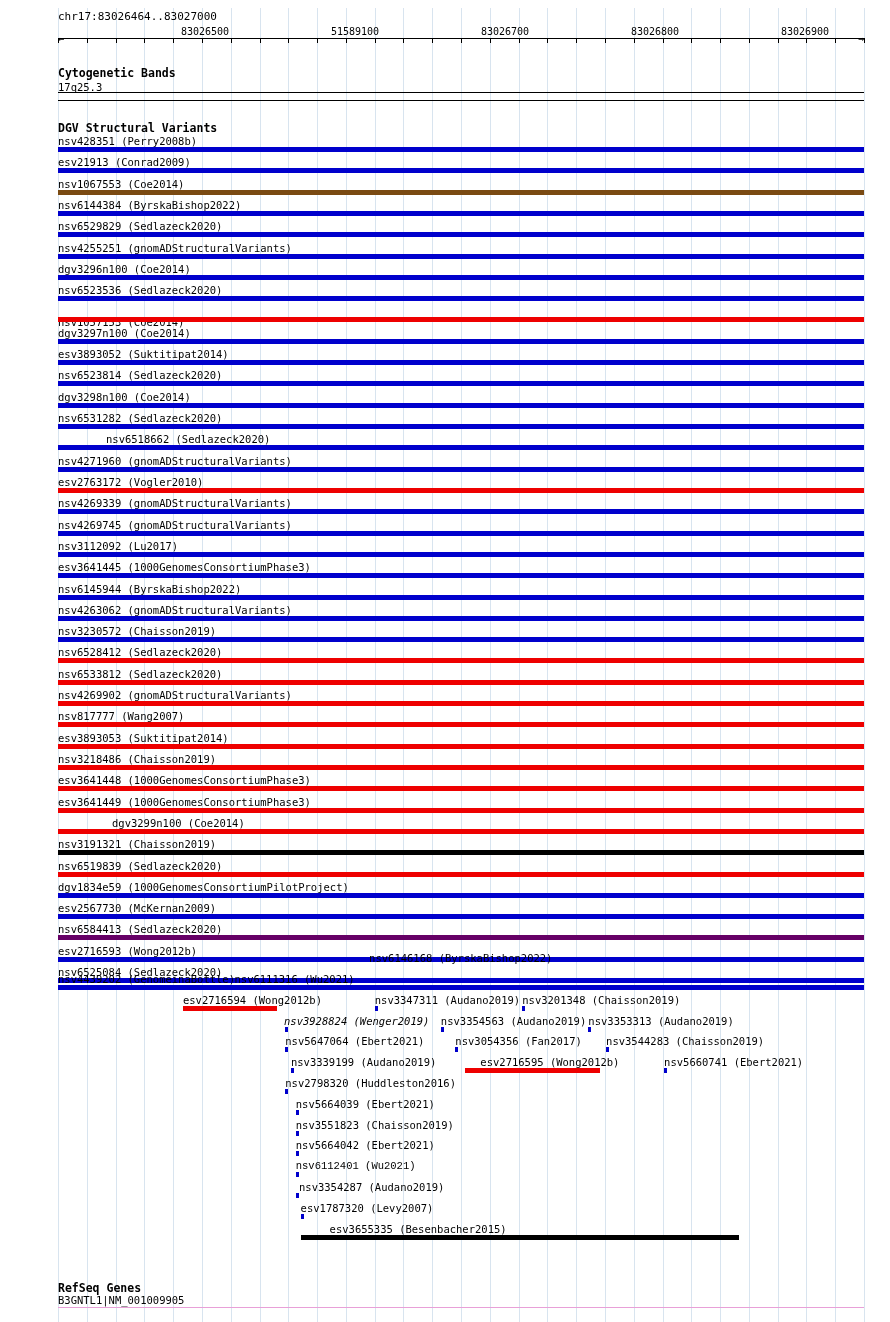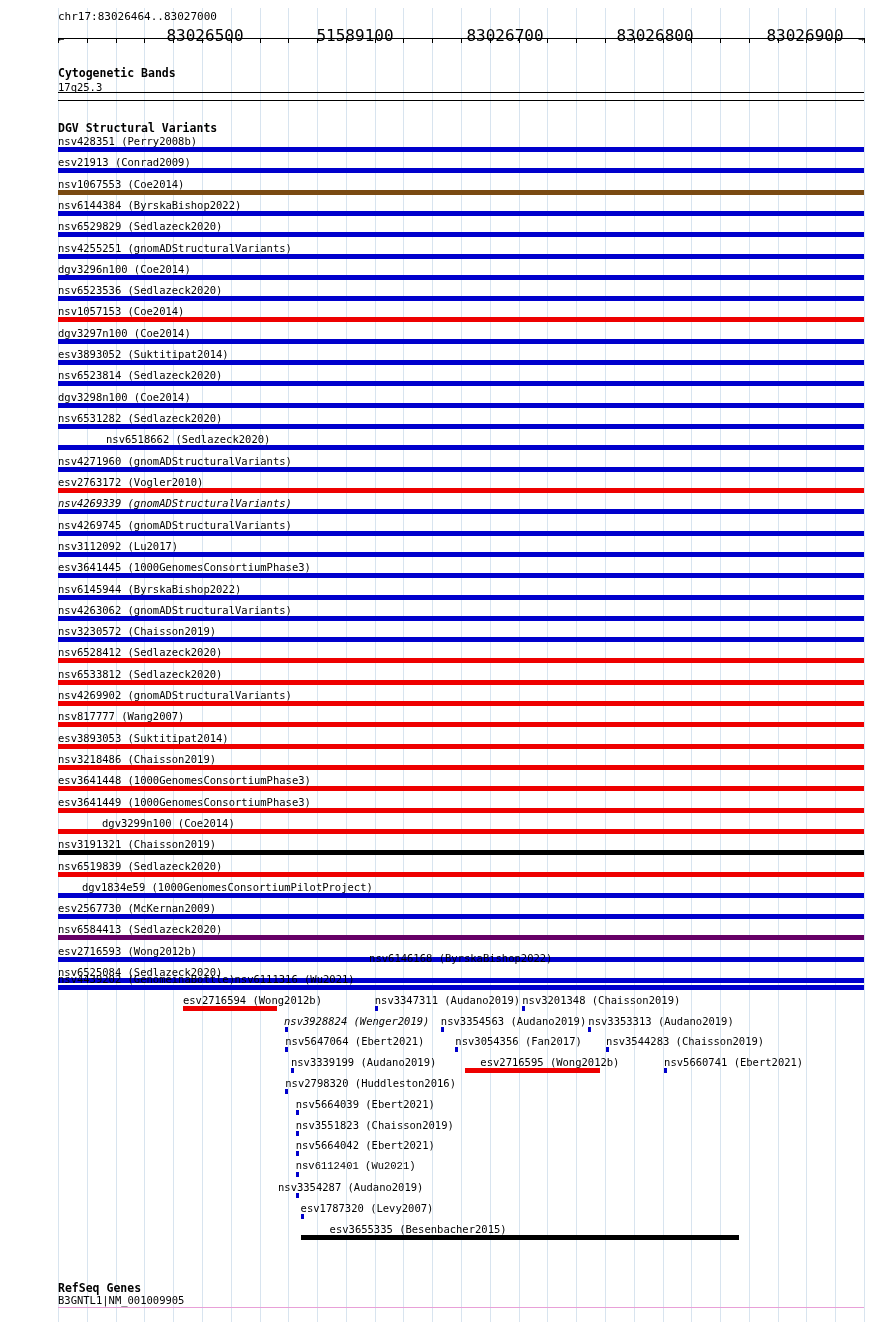--- a/index.html
+++ b/index.html
@@ -9,21 +9,21 @@
   
   .gridlayer{position:absolute;left:0;top:0;width:890px;height:1322px;pointer-events:none;}
   .gridline{position:absolute;top:8px;bottom:0;width:1px;background:#d8e4ef;}
 
   .pos-label{position:absolute;left:58px;top:10px;font-size:11px;color:#000;font-family:"DejaVu Sans Mono",monospace;}
 
   
   .ruler{position:absolute;left:58px;top:28px;width:806px;height:22px;}
   .ruler .axis{position:absolute;left:0;top:10px;width:806px;height:1px;background:#000;}
   .ruler .tick{position:absolute;top:10px;width:1px;height:5px;background:#000;}
-  .ruler .tlabel{position:absolute;top:-2px;font-size:16px;color:#000;transform:translateX(-50%);white-space:nowrap;}
+  .ruler .tlabel{position:absolute;top:-2px;font-size:10px;color:#000;transform:translateX(-50%);white-space:nowrap;}
   .ruler .arrowL{position:absolute;left:0;top:6px;font-size:10px;line-height:10px;}
   .ruler .arrowR{position:absolute;right:0;top:6px;font-size:10px;line-height:10px;}
 
   .sec-title{position:absolute;font-size:11.5px;font-weight:bold;color:#000;font-family:"DejaVu Sans Mono",monospace;}
   .hrule{position:absolute;left:58px;width:806px;height:1px;background:#000;}
 
   .track-label{position:absolute;font-size:10.5px;color:#000;font-family:"DejaVu Sans Mono",monospace;white-space:nowrap;}
   .bar{position:absolute;height:5px;}
 
   .cyto-label{position:absolute;left:58px;font-size:10.5px;color:#000;}
@@ -126,39 +126,39 @@
       <div class="track-label" style="left: 58px; top: 199px;">nsv6144384 (ByrskaBishop2022)</div>
       <div class="bar" style="left: 58px; width: 806px; top: 211px; background: rgb(0, 0, 204);"></div>
       <div class="track-label" style="left: 58px; top: 220px;">nsv6529829 (Sedlazeck2020)</div>
       <div class="bar" style="left: 58px; width: 806px; top: 232px; background: rgb(0, 0, 204);"></div>
       <div class="track-label" style="left: 58px; top: 242px;">nsv4255251 (gnomADStructuralVariants)</div>
       <div class="bar" style="left: 58px; width: 806px; top: 254px; background: rgb(0, 0, 204);"></div>
       <div class="track-label" style="left: 58px; top: 263px;">dgv3296n100 (Coe2014)</div>
       <div class="bar" style="left: 58px; width: 806px; top: 275px; background: rgb(0, 0, 204);"></div>
       <div class="track-label" style="left: 58px; top: 284px;">nsv6523536 (Sedlazeck2020)</div>
       <div class="bar" style="left: 58px; width: 806px; top: 296px; background: rgb(0, 0, 204);"></div>
-      <div class="track-label" style="left: 58px; top: 305px;">nsv1057153 (Coe2014)</div>
+      <div class="track-label" style="left: 58px; top: 316px;">nsv1057153 (Coe2014)</div>
       <div class="bar" style="left: 58px; width: 806px; top: 317px; background: rgb(238, 0, 0);"></div>
       <div class="track-label" style="left: 58px; top: 327px;">dgv3297n100 (Coe2014)</div>
       <div class="bar" style="left: 58px; width: 806px; top: 339px; background: rgb(0, 0, 204);"></div>
       <div class="track-label" style="left: 58px; top: 348px;">esv3893052 (Suktitipat2014)</div>
       <div class="bar" style="left: 58px; width: 806px; top: 360px; background: rgb(0, 0, 204);"></div>
       <div class="track-label" style="left: 58px; top: 369px;">nsv6523814 (Sedlazeck2020)</div>
       <div class="bar" style="left: 58px; width: 806px; top: 381px; background: rgb(0, 0, 204);"></div>
       <div class="track-label" style="left: 58px; top: 391px;">dgv3298n100 (Coe2014)</div>
       <div class="bar" style="left: 58px; width: 806px; top: 403px; background: rgb(0, 0, 204);"></div>
       <div class="track-label" style="left: 58px; top: 412px;">nsv6531282 (Sedlazeck2020)</div>
       <div class="bar" style="left: 58px; width: 806px; top: 424px; background: rgb(0, 0, 204);"></div>
       <div class="track-label" style="left: 58px; top: 433px; margin-left: 48px;">nsv6518662 (Sedlazeck2020)</div>
       <div class="bar" style="left: 58px; width: 806px; top: 445px; background: rgb(0, 0, 204);"></div>
       <div class="track-label" style="left: 58px; top: 455px;">nsv4271960 (gnomADStructuralVariants)</div>
       <div class="bar" style="left: 58px; width: 806px; top: 467px; background: rgb(0, 0, 204);"></div>
       <div class="track-label" style="left: 58px; top: 476px;">esv2763172 (Vogler2010)</div>
       <div class="bar" style="left: 58px; width: 806px; top: 488px; background: rgb(238, 0, 0);"></div>
-      <div class="track-label" style="left: 58px; top: 497px; font-style: italic;">nsv4269339 (gnomADStructuralVariants)</div>
+      <div class="track-label" style="left: 58px; top: 497px;">nsv4269339 (gnomADStructuralVariants)</div>
       <div class="bar" style="left: 58px; width: 806px; top: 509px; background: rgb(0, 0, 204);"></div>
       <div class="track-label" style="left: 58px; top: 519px;">nsv4269745 (gnomADStructuralVariants)</div>
       <div class="bar" style="left: 58px; width: 806px; top: 531px; background: rgb(0, 0, 204);"></div>
       <div class="track-label" style="left: 58px; top: 540px;">nsv3112092 (Lu2017)</div>
       <div class="bar" style="left: 58px; width: 806px; top: 552px; background: rgb(0, 0, 204);"></div>
       <div class="track-label" style="left: 58px; top: 561px;">esv3641445 (1000GenomesConsortiumPhase3)</div>
       <div class="bar" style="left: 58px; width: 806px; top: 573px; background: rgb(0, 0, 204);"></div>
       <div class="track-label" style="left: 58px; top: 583px;">nsv6145944 (ByrskaBishop2022)</div>
       <div class="bar" style="left: 58px; width: 806px; top: 595px; background: rgb(0, 0, 204);"></div>
       <div class="track-label" style="left: 58px; top: 604px;">nsv4263062 (gnomADStructuralVariants)</div>
@@ -174,27 +174,27 @@
       <div class="track-label" style="left: 58px; top: 710px;">nsv817777 (Wang2007)</div>
       <div class="bar" style="left: 58px; width: 806px; top: 722px; background: rgb(238, 0, 0);"></div>
       <div class="track-label" style="left: 58px; top: 732px;">esv3893053 (Suktitipat2014)</div>
       <div class="bar" style="left: 58px; width: 806px; top: 744px; background: rgb(238, 0, 0);"></div>
       <div class="track-label" style="left: 58px; top: 753px;">nsv3218486 (Chaisson2019)</div>
       <div class="bar" style="left: 58px; width: 806px; top: 765px; background: rgb(238, 0, 0);"></div>
       <div class="track-label" style="left: 58px; top: 774px;">esv3641448 (1000GenomesConsortiumPhase3)</div>
       <div class="bar" style="left: 58px; width: 806px; top: 786px; background: rgb(238, 0, 0);"></div>
       <div class="track-label" style="left: 58px; top: 796px;">esv3641449 (1000GenomesConsortiumPhase3)</div>
       <div class="bar" style="left: 58px; width: 806px; top: 808px; background: rgb(238, 0, 0);"></div>
-      <div class="track-label" style="left: 58px; top: 817px; padding-left: 44px;">dgv3299n100 (Coe2014)</div>
+      <div class="track-label" style="left: 68px; top: 817px; padding-left: 44px;">dgv3299n100 (Coe2014)</div>
       <div class="bar" style="left: 58px; width: 806px; top: 829px; background: rgb(238, 0, 0);"></div>
       <div class="track-label" style="left: 58px; top: 838px;">nsv3191321 (Chaisson2019)</div>
       <div class="bar" style="left: 58px; width: 806px; top: 850px; background: rgb(0, 0, 0);"></div>
       <div class="track-label" style="left: 58px; top: 860px;">nsv6519839 (Sedlazeck2020)</div>
       <div class="bar" style="left: 58px; width: 806px; top: 872px; background: rgb(238, 0, 0);"></div>
-      <div class="track-label" style="left: 58px; top: 881px; padding-left: 24px;">dgv1834e59 (1000GenomesConsortiumPilotProject)</div>
+      <div class="track-label" style="left: 58px; top: 881px;">dgv1834e59 (1000GenomesConsortiumPilotProject)</div>
       <div class="bar" style="left: 58px; width: 806px; top: 893px; background: rgb(0, 0, 204);"></div>
       <div class="track-label" style="left: 58px; top: 902px;">esv2567730 (McKernan2009)</div>
       <div class="bar" style="left: 58px; width: 806px; top: 914px; background: rgb(0, 0, 204);"></div>
       <div class="track-label" style="left: 58px; top: 923px;">nsv6584413 (Sedlazeck2020)</div>
       <div class="bar" style="left: 58px; width: 806px; top: 935px; background: rgb(102, 0, 102);"></div>
       <div class="track-label" style="left: 58px; top: 945px;">esv2716593 (Wong2012b)</div>
       <div class="bar" style="left: 58px; width: 806px; top: 957px; background: rgb(0, 0, 204);"></div>
       <div class="track-label" style="left: 58px; top: 966px;">nsv6525084 (Sedlazeck2020)</div>
       <div class="bar" style="left: 58px; width: 806px; top: 978px; background: rgb(0, 0, 204);"></div>
     </div>
@@ -232,21 +232,21 @@
       <div class="track-label" style="left: 285.292px; top: 1077px;">nsv2798320 (Huddleston2016)</div>
       <div class="bar" style="left: 285.292px; width: 3px; top: 1089px; background: rgb(0, 0, 204);"></div>
       <div class="track-label" style="left: 295.77px; top: 1098px;">nsv5664039 (Ebert2021)</div>
       <div class="bar" style="left: 295.77px; width: 3px; top: 1110px; background: rgb(0, 0, 204);"></div>
       <div class="track-label" style="left: 295.77px; top: 1119px;">nsv3551823 (Chaisson2019)</div>
       <div class="bar" style="left: 295.77px; width: 3px; top: 1131px; background: rgb(0, 0, 204);"></div>
       <div class="track-label" style="left: 295.77px; top: 1139px;">nsv5664042 (Ebert2021)</div>
       <div class="bar" style="left: 295.77px; width: 3px; top: 1151px; background: rgb(0, 0, 204);"></div>
       <div class="track-label" style="left: 295.77px; top: 1160px; font-family: Liberation Mono, monospace;">nsv6112401 (Wu2021)</div>
       <div class="bar" style="left: 295.77px; width: 3px; top: 1172px; background: rgb(0, 0, 204);"></div>
-      <div class="track-label" style="left: 278px; top: 1181px;">nsv3354287 (Audano2019)</div>
+      <div class="track-label" style="left: 299px; top: 1181px;">nsv3354287 (Audano2019)</div>
       <div class="bar" style="left: 295.77px; width: 3px; top: 1193px; background: rgb(0, 0, 204);"></div>
       <div class="track-label" style="left: 300.606px; top: 1202px;">esv1787320 (Levy2007)</div>
       <div class="bar" style="left: 300.606px; width: 3px; top: 1214px; background: rgb(0, 0, 204);"></div>
       <div class="track-label" style="left: 300.606px; top: 1223px; margin-left: 29px;">esv3655335 (Besenbacher2015)</div>
       <div class="bar" style="left: 300.606px; width: 438.464px; top: 1235px; background: rgb(0, 0, 0);"></div>
     </div>
 
   <div class="sec-title" style="left:58px;top:1281px;">RefSeq Genes</div>
   <div class="genes-label" style="top:1294px;">B3GNTL1|NM_001009905</div>
   <div class="genes-line" style="top:1307px;"></div>

